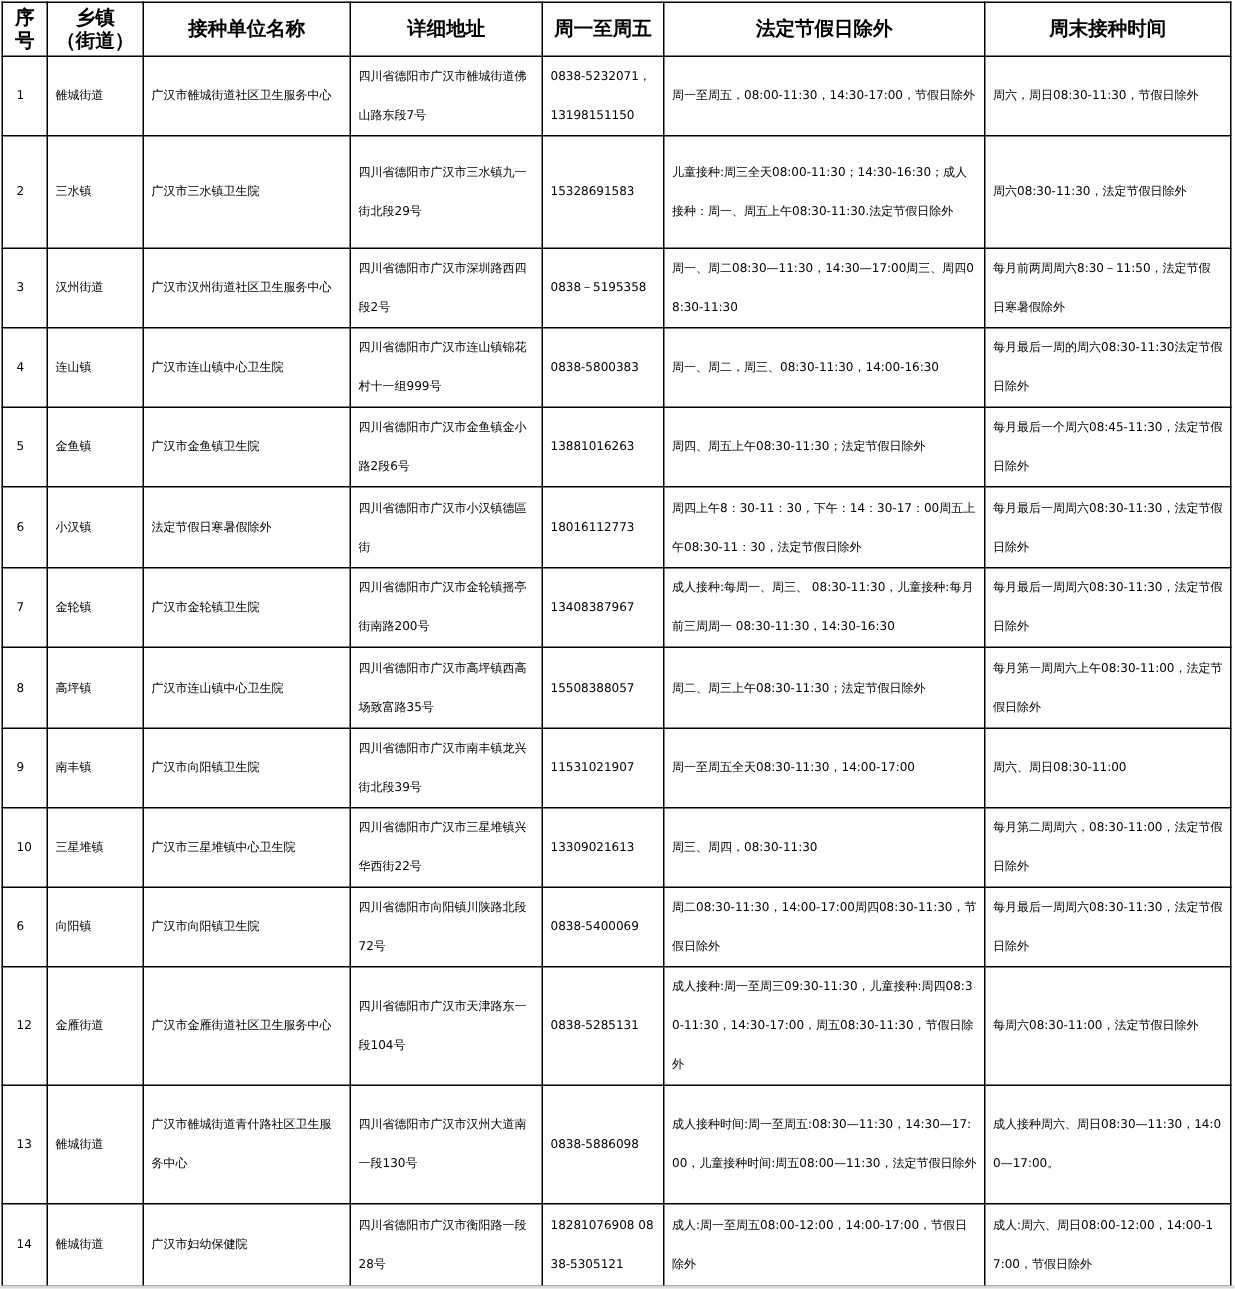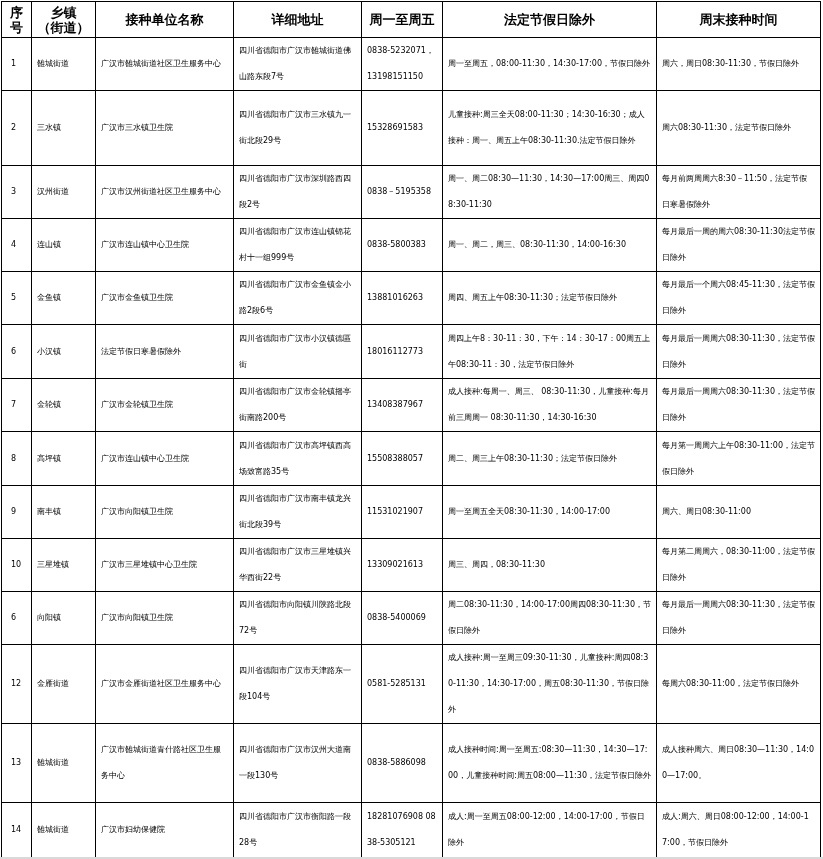--- a/index.html
+++ b/index.html
@@ -132,21 +132,21 @@
     <td>四川省德阳市向阳镇川陕路北段72号</td>
     <td>0838-5400069</td>
     <td>周二08:30-11:30，14:00-17:00周四08:30-11:30，节假日除外</td>
     <td>每月最后一周周六08:30-11:30，法定节假日除外</td>
   </tr>
       <tr style="height: 78px;">
     <td class="num">12</td>
     <td>金雁街道</td>
     <td>广汉市金雁街道社区卫生服务中心</td>
     <td>四川省德阳市广汉市天津路东一段104号</td>
-    <td>0581-5285131</td>
+    <td>0838-5285131</td>
     <td>成人接种:周一至周三09:30-11:30，儿童接种:周四08:30-11:30，14:30-17:00，周五08:30-11:30，节假日除外</td>
     <td>每周六08:30-11:00，法定节假日除外</td>
   </tr>
       <tr style="height: 79px;">
     <td class="num">13</td>
     <td>雒城街道</td>
     <td>广汉市雒城街道青什路社区卫生服务中心</td>
     <td>四川省德阳市广汉市汉州大道南一段130号</td>
     <td>0838-5886098</td>
     <td>成人接种时间:周一至周五:08:30—11:30，14:30—17:00，儿童接种时间:周五08:00—11:30，法定节假日除外</td>

